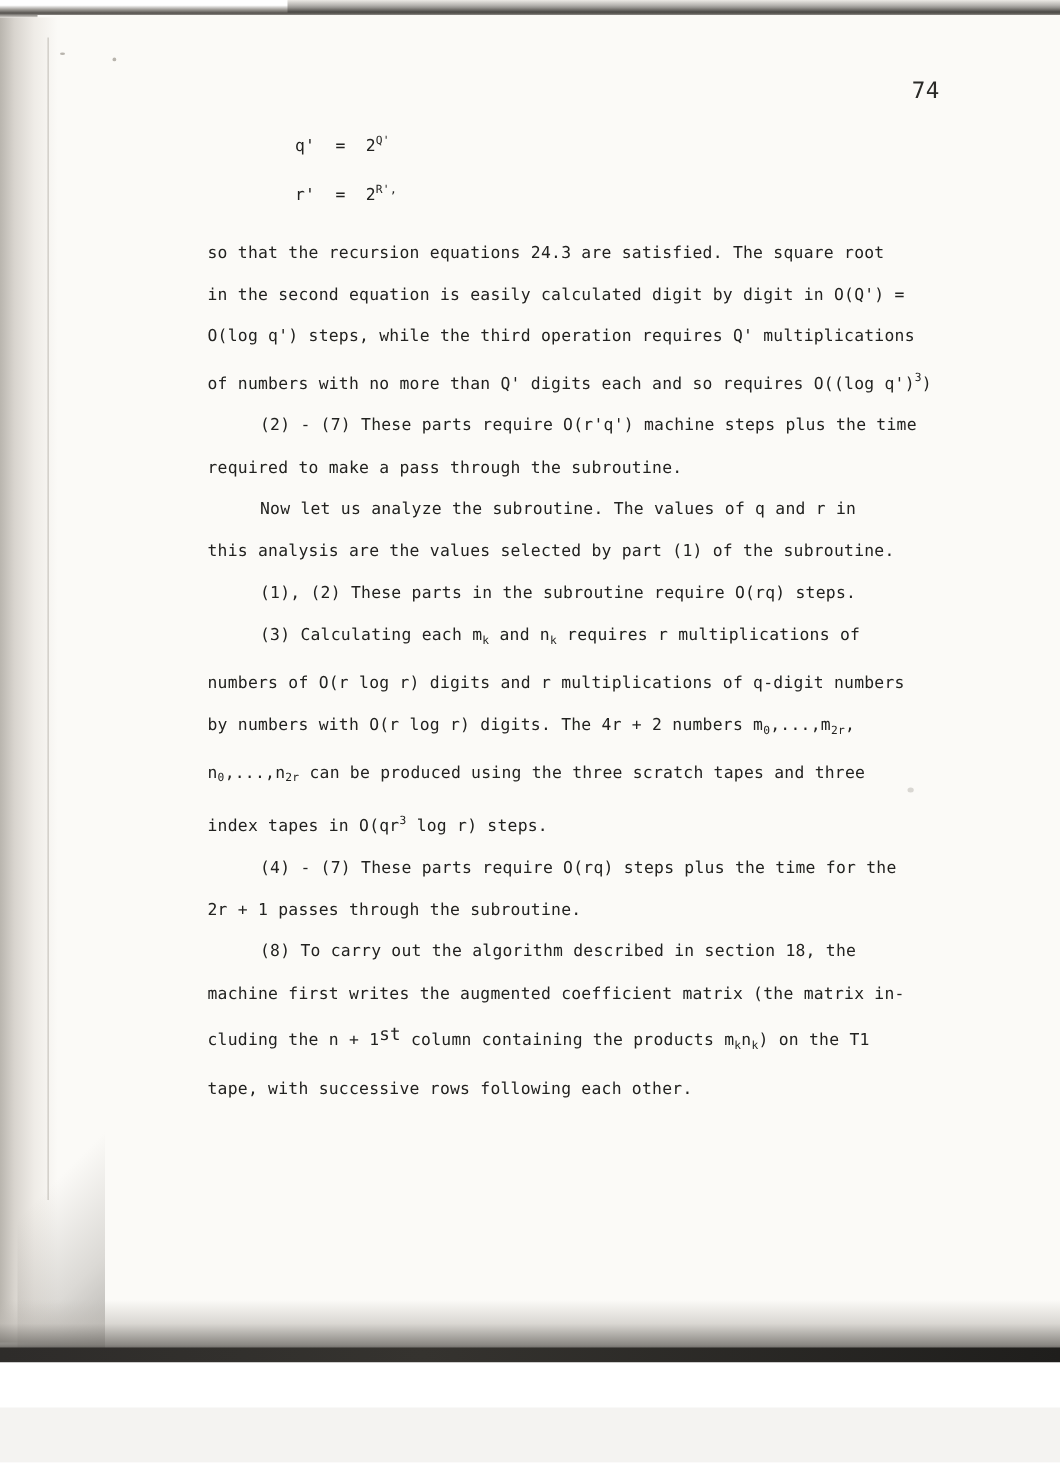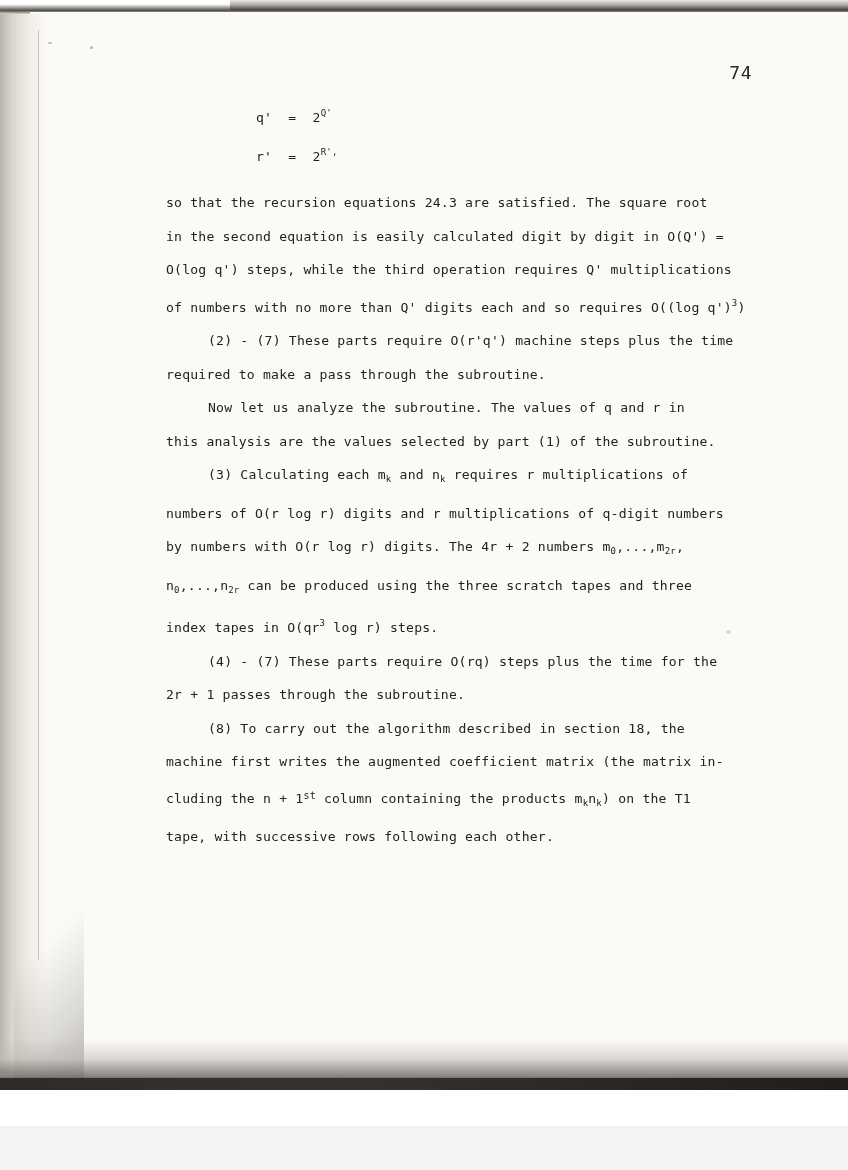--- a/index.html
+++ b/index.html
@@ -105,21 +105,21 @@
     position: absolute;
     left: 166px;
     top: 96px;
     width: 612px;
     color: #222220;
     font-size: 13.1px;
     line-height: 33.5px;
     letter-spacing: .2px;
   }
   .display-eq {
-    margin-left: 90px;
+    margin-left: 70px;
     line-height: 34px;
     white-space: pre;
   }
   .display-eq.first { margin-top: 0; }
   p {
     margin: 0;
     text-align: justify;
     text-align-last: left;
     white-space: normal;
   }
@@ -127,21 +127,21 @@
   .indent { display: inline-block; width: 42px; }
   sub {
     font-size: 9px;
     vertical-align: -3px;
   }
   sup {
     font-size: 9px;
     vertical-align: 6px;
   }
   .ord {
-    font-size: 10px;
+    font-size: 14px;
     vertical-align: 4px;
   }
   .blk { display: block; }
 </style>
 </head>
 <body>
 
 <div class="scan-page">
 
   <div class="top-edge"></div>
@@ -179,20 +179,23 @@
     <p>
       <span class="blk"><span class="indent"></span><span>(2) - (7)   These parts require O(r'q') machine steps plus the time</span></span>
       <span class="blk">required to make a pass through the subroutine.</span>
     </p>
 
     <p>
       <span class="blk"><span class="indent"></span><span>Now let us analyze the subroutine.  The values of q and r in</span></span>
       <span class="blk">this analysis are the values selected by part (1) of the subroutine.</span>
     </p>
 
+    <p>
+      <span class="blk"><span class="indent"></span><span>(1), (2)   These parts in the subroutine require O(rq) steps.</span></span>
+    </p>
 
     <p>
       <span class="blk"><span class="indent"></span>(3)   Calculating each m<sub>k</sub> and n<sub>k</sub> requires r multiplications of</span>
       <span class="blk">numbers of O(r log r) digits and r multiplications of q-digit numbers</span>
       <span class="blk">by numbers with O(r log r) digits.  The 4r + 2 numbers m<sub>0</sub>,...,m<sub>2r</sub>,</span>
       <span class="blk">n<sub>0</sub>,...,n<sub>2r</sub> can be produced using the three scratch tapes and three</span>
       <span class="blk">index tapes in O(qr<sup>3</sup> log r) steps.</span>
     </p>
 
     <p>

